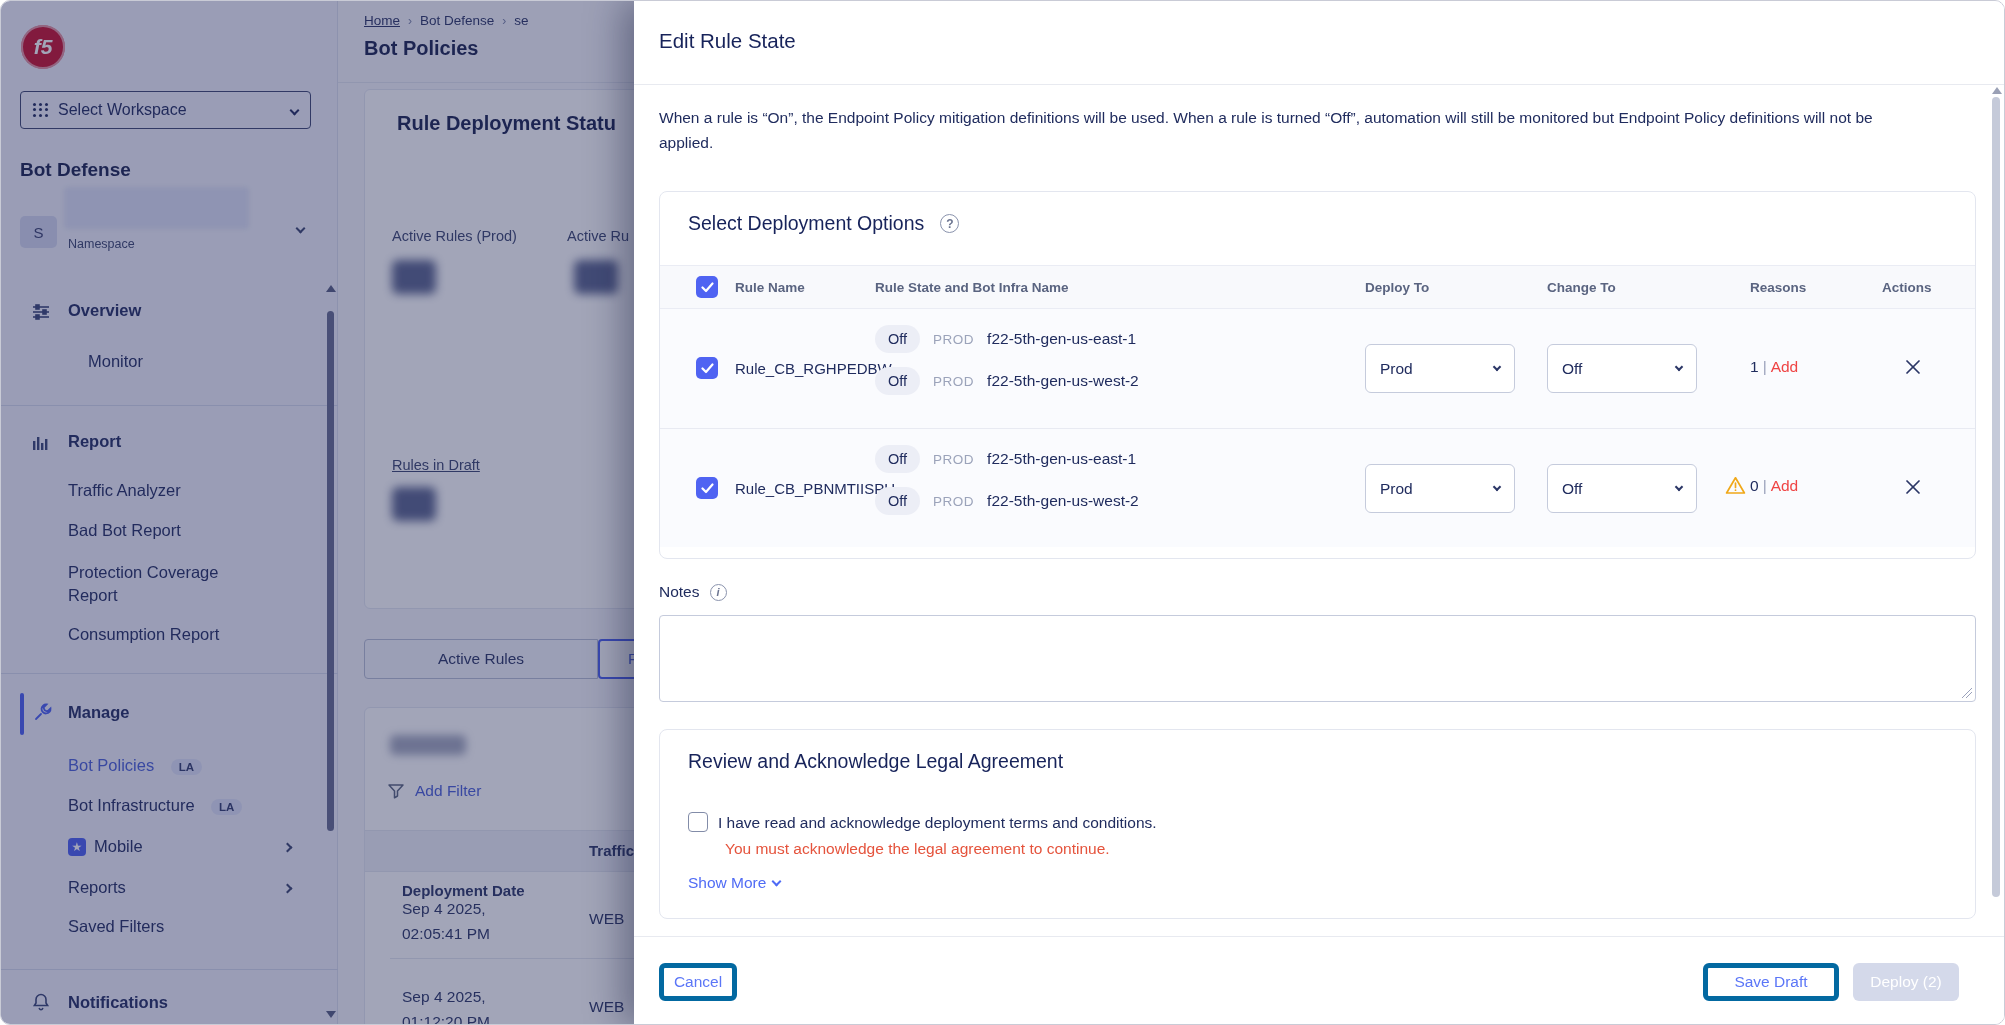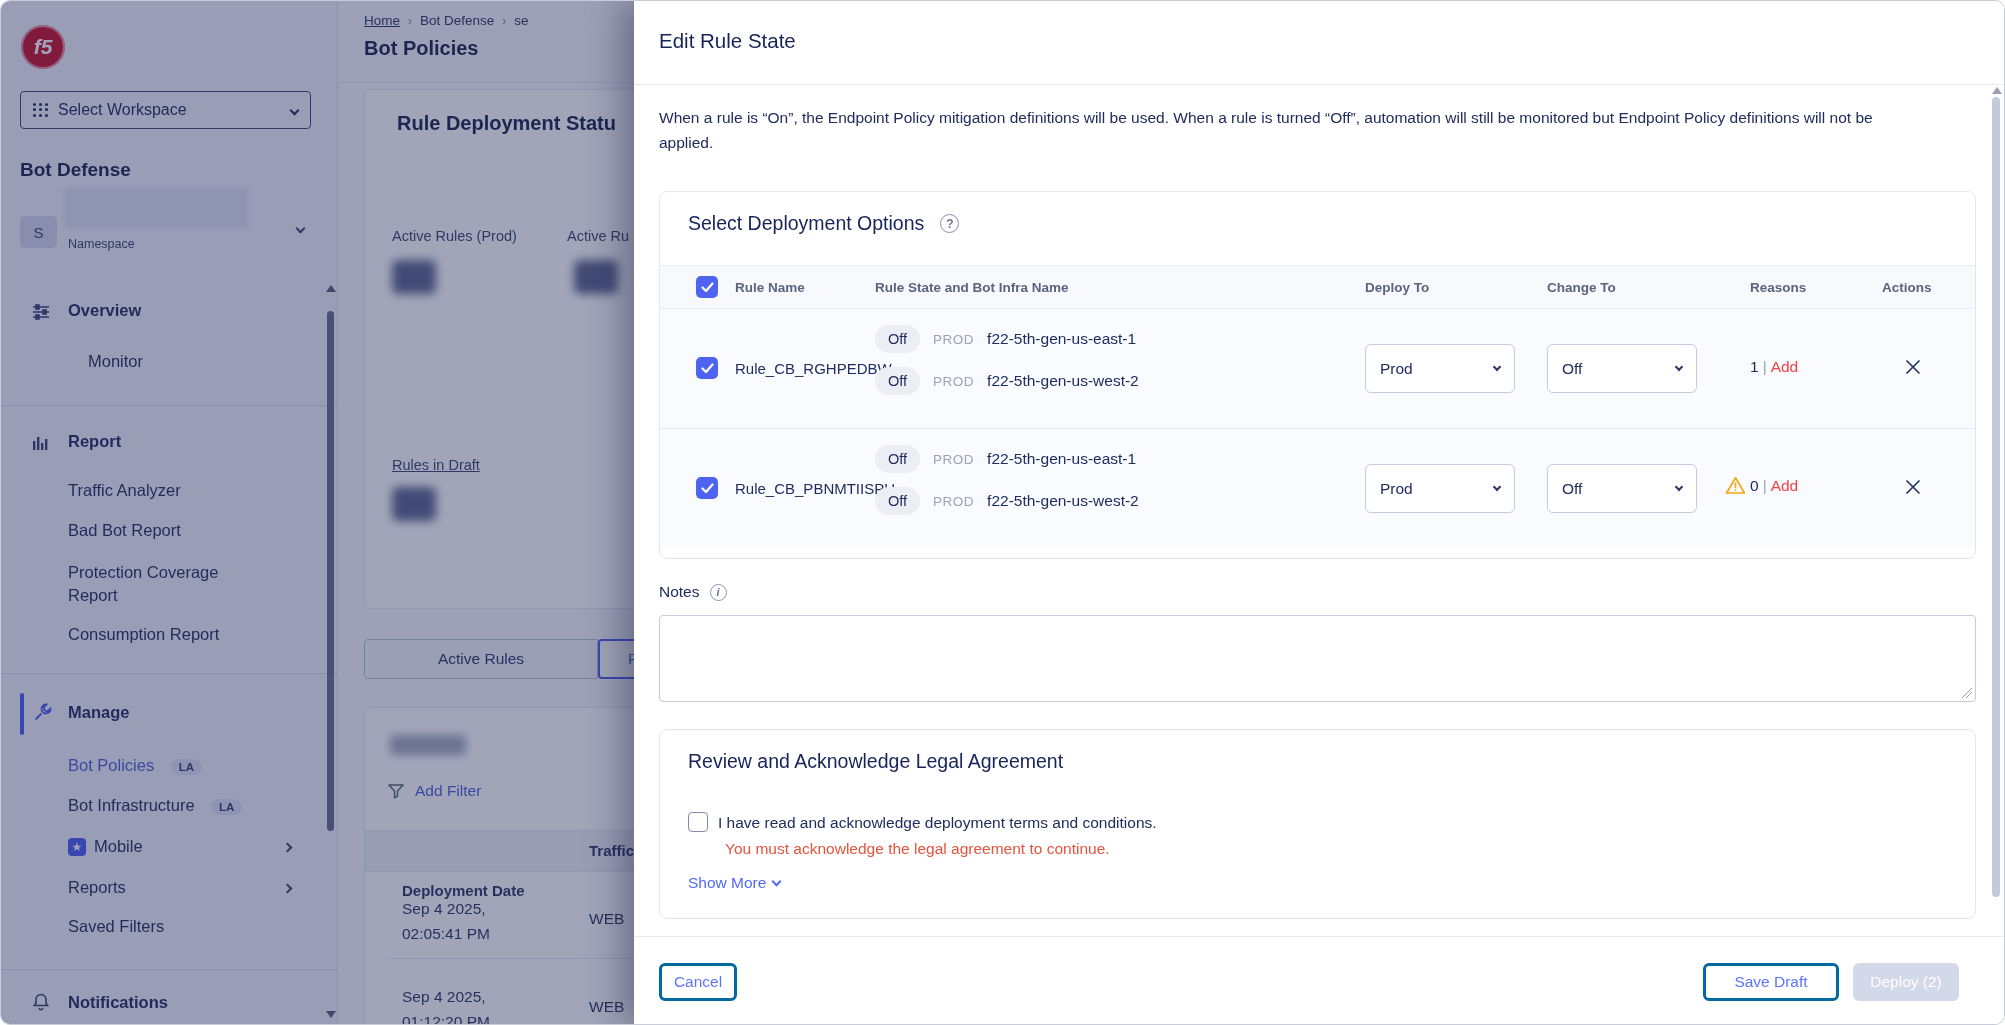--- a/index.html
+++ b/index.html
@@ -85,21 +85,21 @@
   .x-ico{color:#2b3666;}
   .notes-label{font-size:15.5px;color:#202c5e;font-weight:500;}
   .txtarea{border:1px solid #c5cbdc;border-radius:4px;background:#fff;}
   .rsz{right:3px;bottom:3px;width:10px;height:10px;
     background:linear-gradient(135deg,transparent 50%,#9aa1bb 50%,#9aa1bb 55%,transparent 55%,transparent 70%,#9aa1bb 70%,#9aa1bb 75%,transparent 75%);}
   .legal-label{font-size:15.5px;color:#202c5e;}
   .err-text{font-size:15.5px;color:#e5533c;}
   .show-more{font-size:15.5px;color:#4f6bf5;display:flex;align-items:center;gap:7px;}
   .m-fdiv{left:0;top:935px;width:1372px;height:1px;background:#e8eaf0;}
   .btn{height:38px;border-radius:6px;display:flex;align-items:center;justify-content:center;font-size:15.5px;}
-  .btn.outline{border:3px solid #0369a1;color:#5b76f7;background:#fff;}
+  .btn.outline{border:5px solid #0369a1;color:#5b76f7;background:#fff;}
   .btn.disabled{background:#d4d9ea;color:#ffffff;border:none;}
   .m-scroll-thumb{left:1358px;top:96px;width:8px;height:800px;background:#c5cad9;border-radius:4px;}
   .warn svg{display:block;}
 </style>
 </head>
 <body>
 
 <div class="shot">
 
   <div class="abs sidebar">

